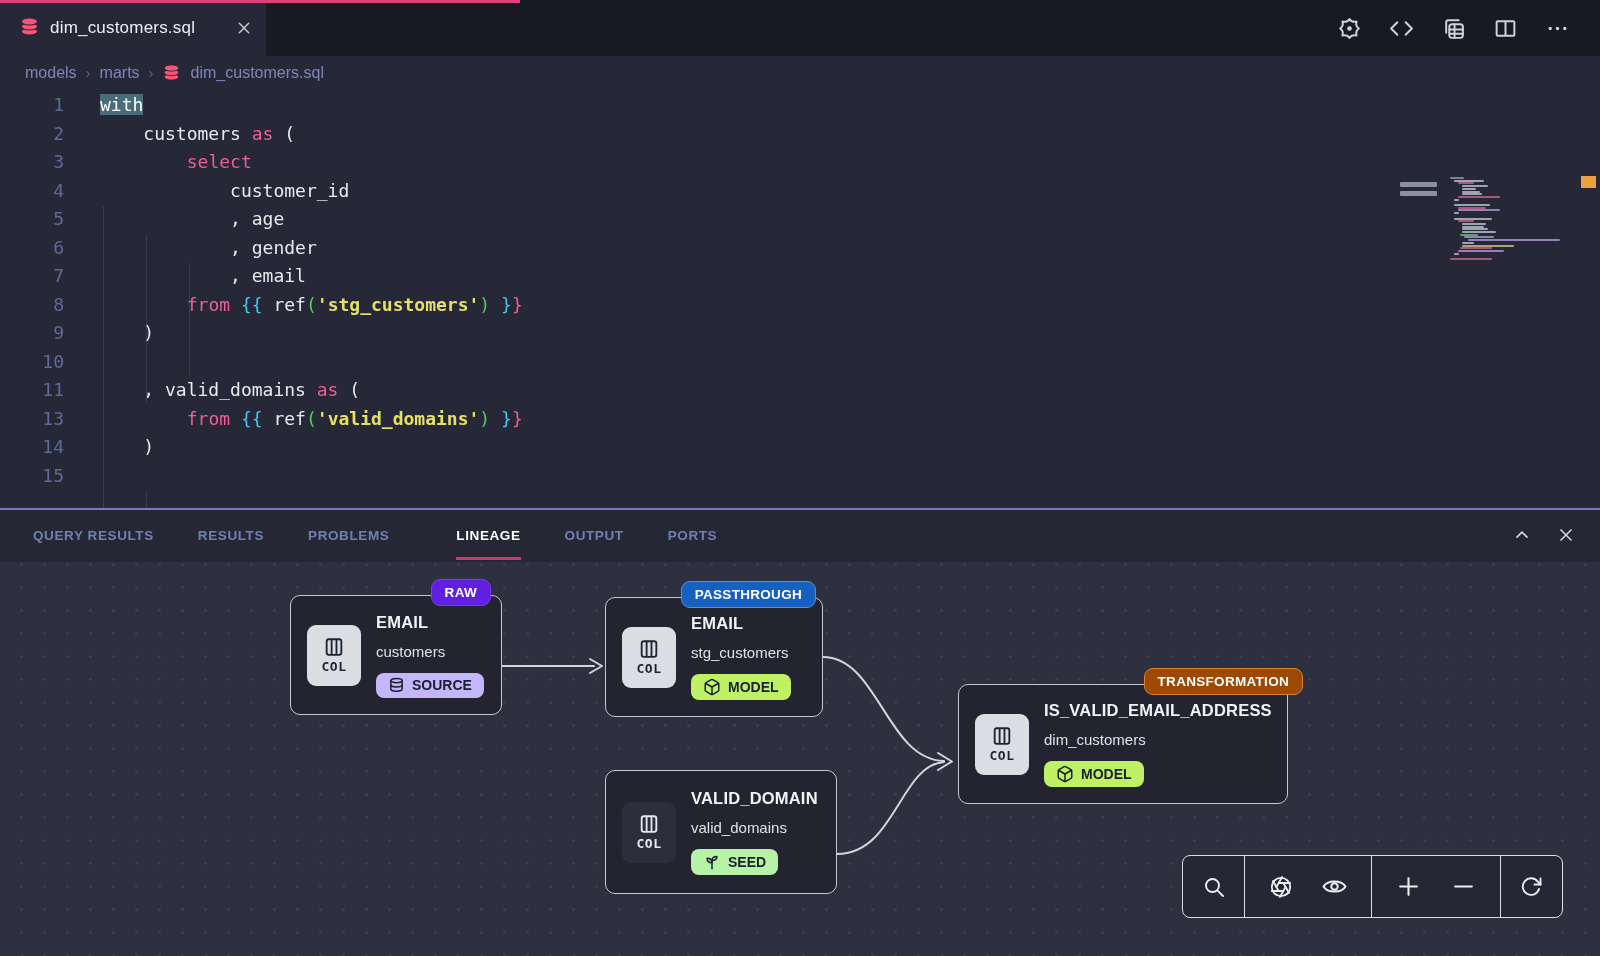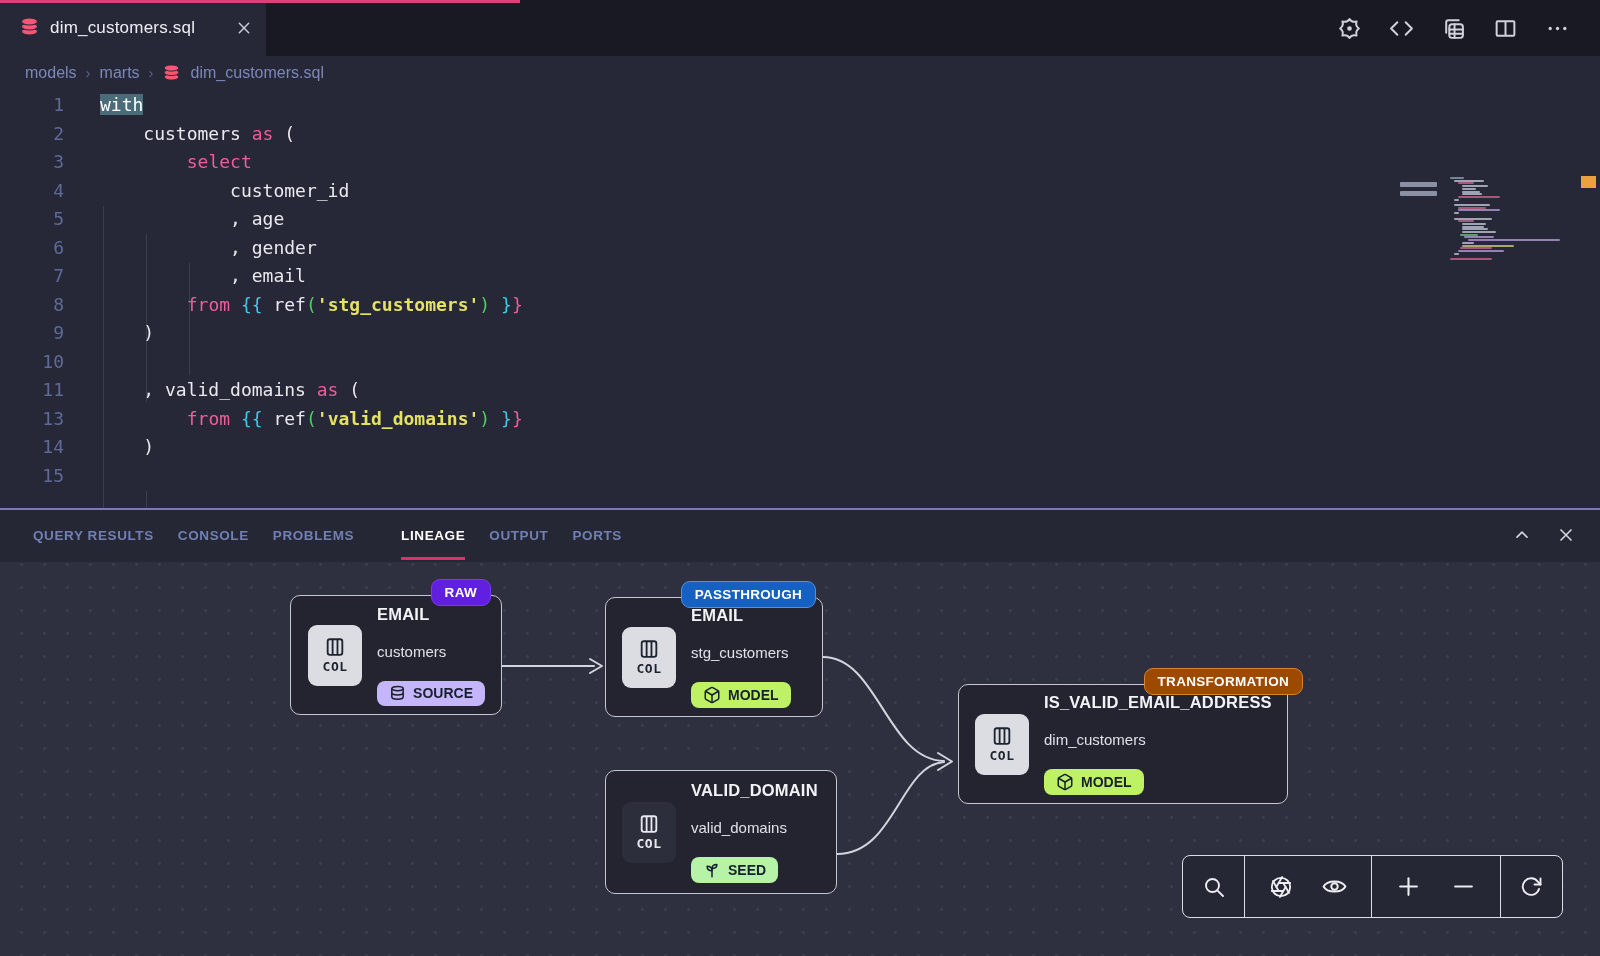--- a/index.html
+++ b/index.html
@@ -55,21 +55,21 @@
             background-image:radial-gradient(circle, #3c3f4e 1.3px, transparent 1.5px);
             background-size:23px 23px; background-position:10px 14px; overflow:hidden; }
   .edges { position:absolute; left:0; top:0; pointer-events:none; }
   .node { position:absolute; background:#232430; border:1.5px solid #c5c8d2; border-radius:10px;
           display:flex; align-items:center; gap:15px; padding:0 16px; cursor:pointer; }
   .col-chip { width:54px; height:61px; border-radius:9px; display:flex; flex-direction:column;
               align-items:center; justify-content:center; gap:1px; flex:0 0 54px; }
   .col-chip.light { background:#dcdde3; color:#1c2430; }
   .col-chip.dark  { background:#2c2e3c; color:#e8e9ee; }
   .col-label { font-size:13px; font-weight:700; letter-spacing:.5px; font-family:"DejaVu Sans Mono",monospace; }
-  .node-body { display:flex; flex-direction:column; gap:19px; }
+  .node-body { display:flex; flex-direction:column; gap:11px; }
   .node-title { font-size:16.5px; font-weight:600; color:#f2f3f6; letter-spacing:.2px; }
   .node-sub { font-size:15px; color:#dfe1e8; }
   .chip { display:inline-flex; align-items:center; gap:7px; border-radius:8px; padding:4px 12px;
           font-size:14px; font-weight:700; color:#17202c; width:max-content; margin-top:2px; }
   .chip.source { background:#c4b5fd; } .chip.model { background:#bef264; } .chip.seed { background:#b6f3a6; }
   .nbadge { position:absolute; top:-17px; font-size:13.5px; font-weight:700; letter-spacing:.3px;
             color:#fff; padding:5px 13px; border-radius:9px; }
   .nbadge.raw { right:10px; background:#6120df; border:1.5px solid #7c3aed; }
   .nbadge.passthrough { right:6px; background:#1560c0; border:1.5px solid #4b93e8; }
   .nbadge.transformation { right:-16px; background:#9d4a00; border:1.5px solid #d9822b; }
@@ -212,23 +212,23 @@
         <div class="mmrow" style="left: 26px; top: 75.6px; width: 5px; background: rgb(200, 206, 222); opacity: 0.75;"></div>
         <div class="mmrow" style="left: 22px; top: 81px; width: 42px; background: rgb(208, 104, 143); opacity: 0.75;"></div>
       </div>
     <div class="mm-marker"></div>
     <div class="ovr-bar" style="top:93px;"></div>
     <div class="ovr-bar" style="top:102px;"></div>
   </section>
 
   <section class="panel">
     <div class="panel-header">
-      <div id="panelTabs" style="display:flex; gap:24px;">
+      <div id="panelTabs" style="display:flex; gap:44px;">
           <div class="ptab">QUERY RESULTS</div>
-          <div class="ptab">CONSOLE</div>
+          <div class="ptab">RESULTS</div>
           <div class="ptab">PROBLEMS</div>
           <div class="ptab active">LINEAGE</div>
           <div class="ptab">OUTPUT</div>
           <div class="ptab">PORTS</div>
         </div>
       <div class="panel-actions">
         <span class="pbtn">
           <svg width="20" height="20" viewBox="0 0 24 24" fill="none" stroke="currentColor" stroke-width="2" stroke-linecap="round" stroke-linejoin="round">
               <polyline points="6 14.5 12 8.5 18 14.5"></polyline>
             </svg>
@@ -246,21 +246,21 @@
       <svg class="edges" width="1600" height="396">
         <g fill="none" stroke="#d2d5dd" stroke-width="2" stroke-linecap="round" stroke-linejoin="round">
           <path d="M 502 104 L 594 104"></path>
           <path d="M 590 97 L 602 104 L 590 111"></path>
           <path d="M 823 95 C 878 95 887 198 944 199"></path>
           <path d="M 837 292 C 895 292 900 203 944 200"></path>
           <path d="M 938 191 L 952 199.5 L 938 208"></path>
         </g>
       </svg>
 
-      <div class="node" style="left: 290px; top: 33px; width: 212px; height: 120px; justify-content: flex-end;">
+      <div class="node" style="left: 290px; top: 33px; width: 212px; height: 120px;">
           <div class="nbadge raw">RAW</div>
           <div class="col-chip light">
             <span style="display:flex">
               <svg width="22" height="22" viewBox="0 0 24 24" fill="none" stroke="currentColor" stroke-width="2">
                 <rect x="4" y="3.5" width="16" height="17" rx="2.5"></rect>
                 <line x1="9.4" y1="3.5" x2="9.4" y2="20.5"></line>
                 <line x1="14.7" y1="3.5" x2="14.7" y2="20.5"></line>
               </svg>
             </span>
             <span class="col-label">COL</span>

